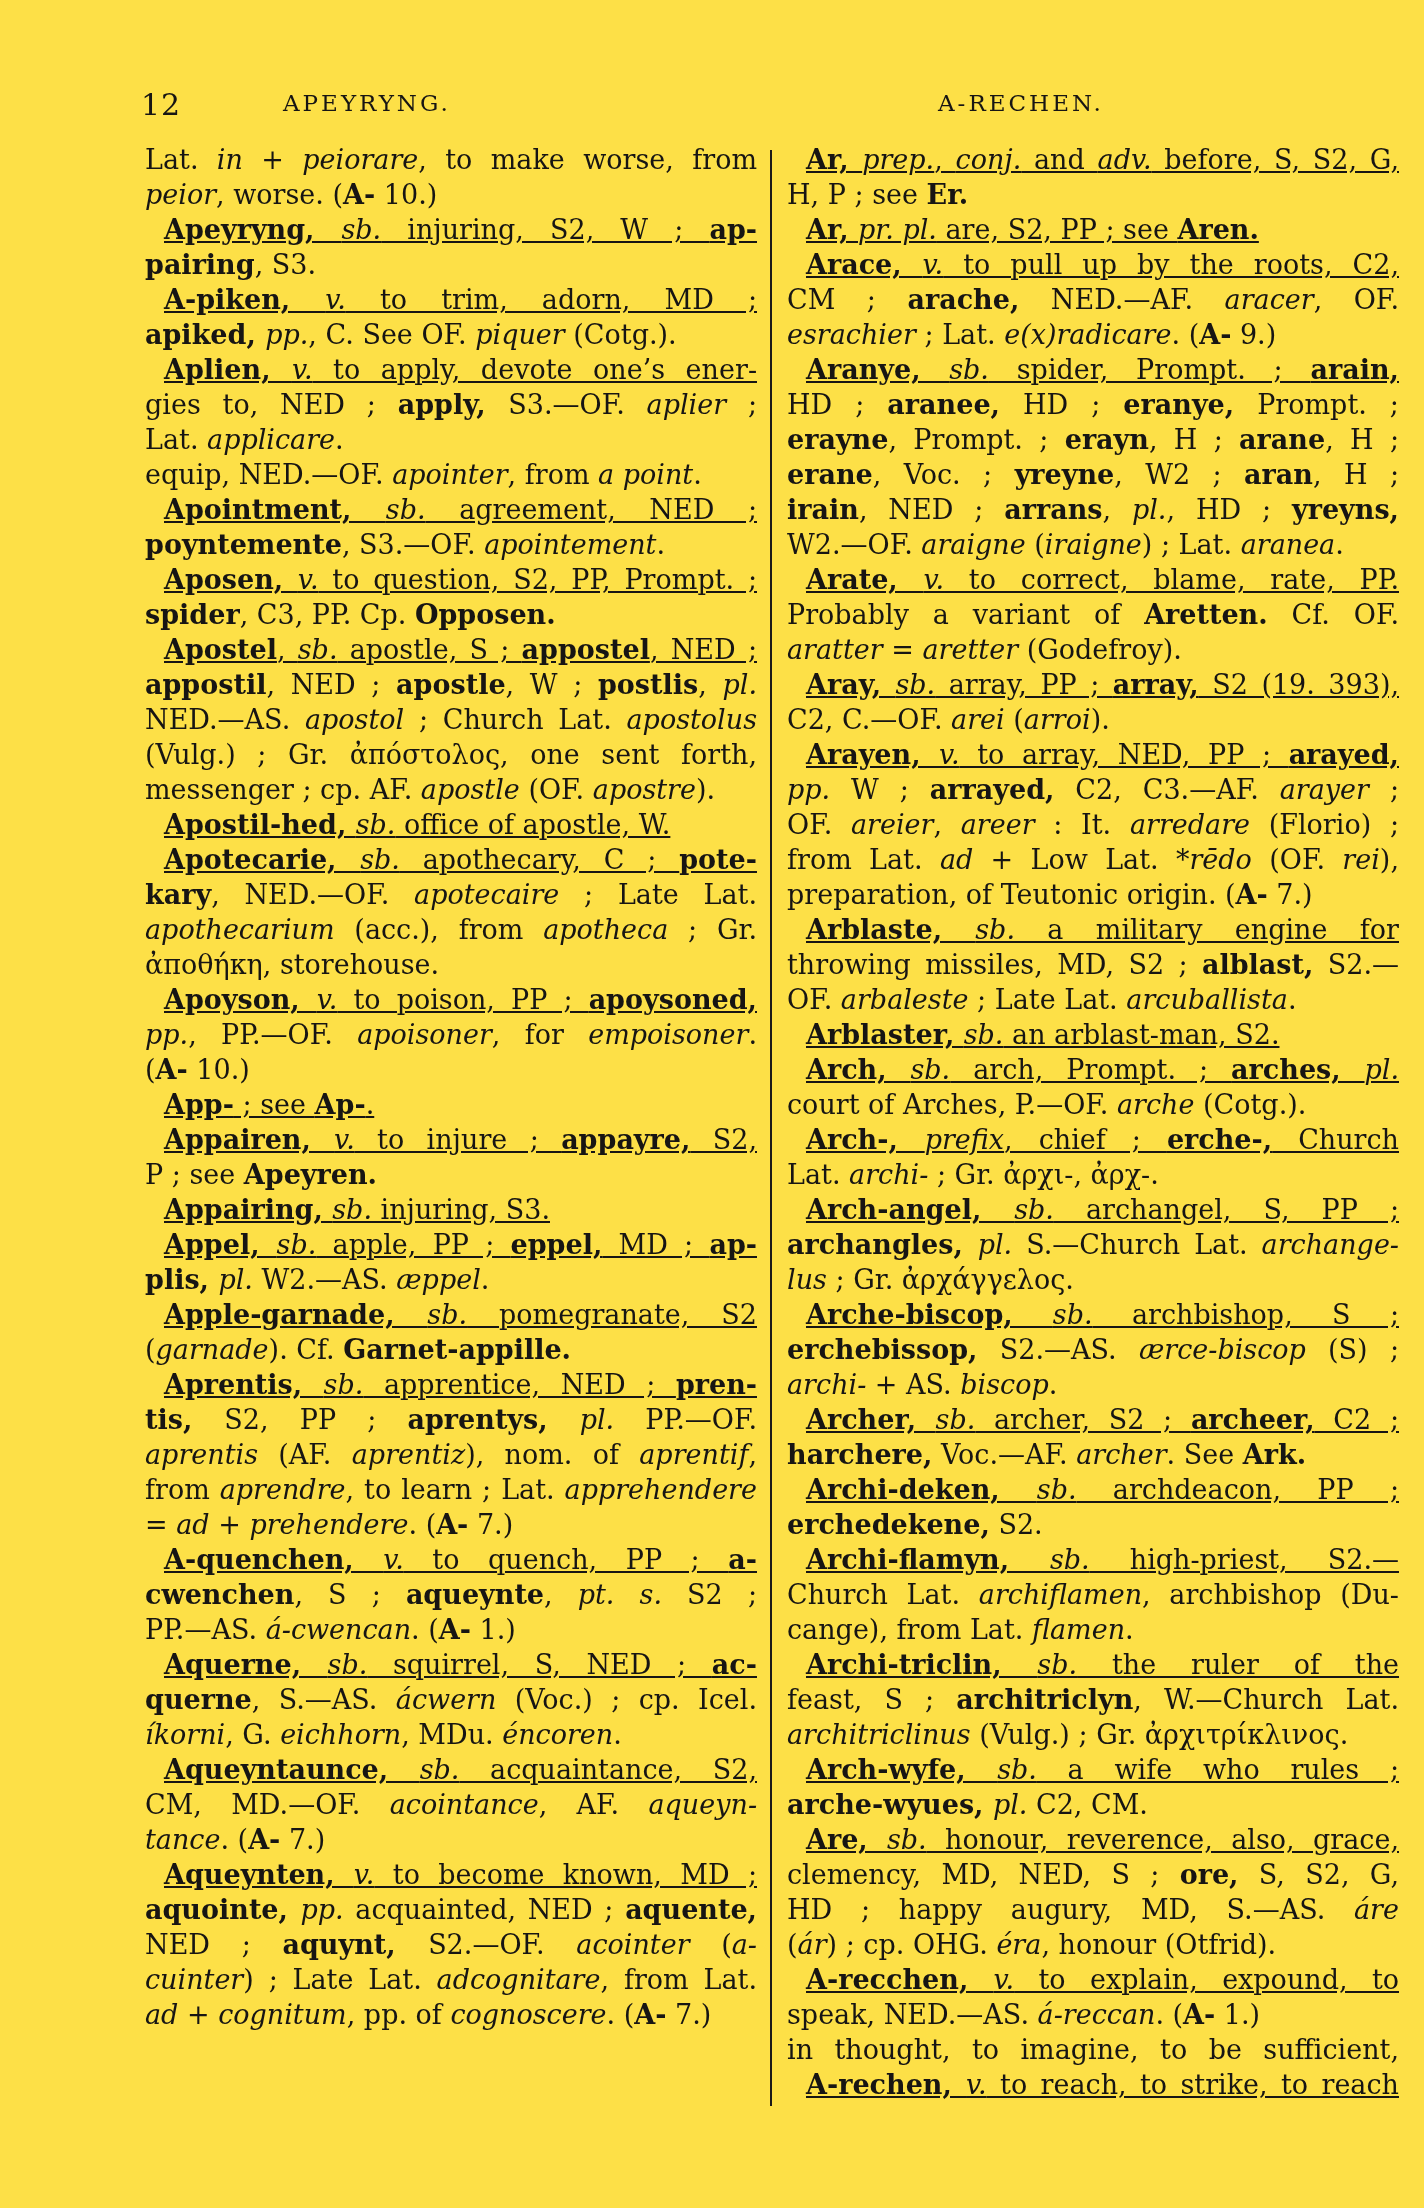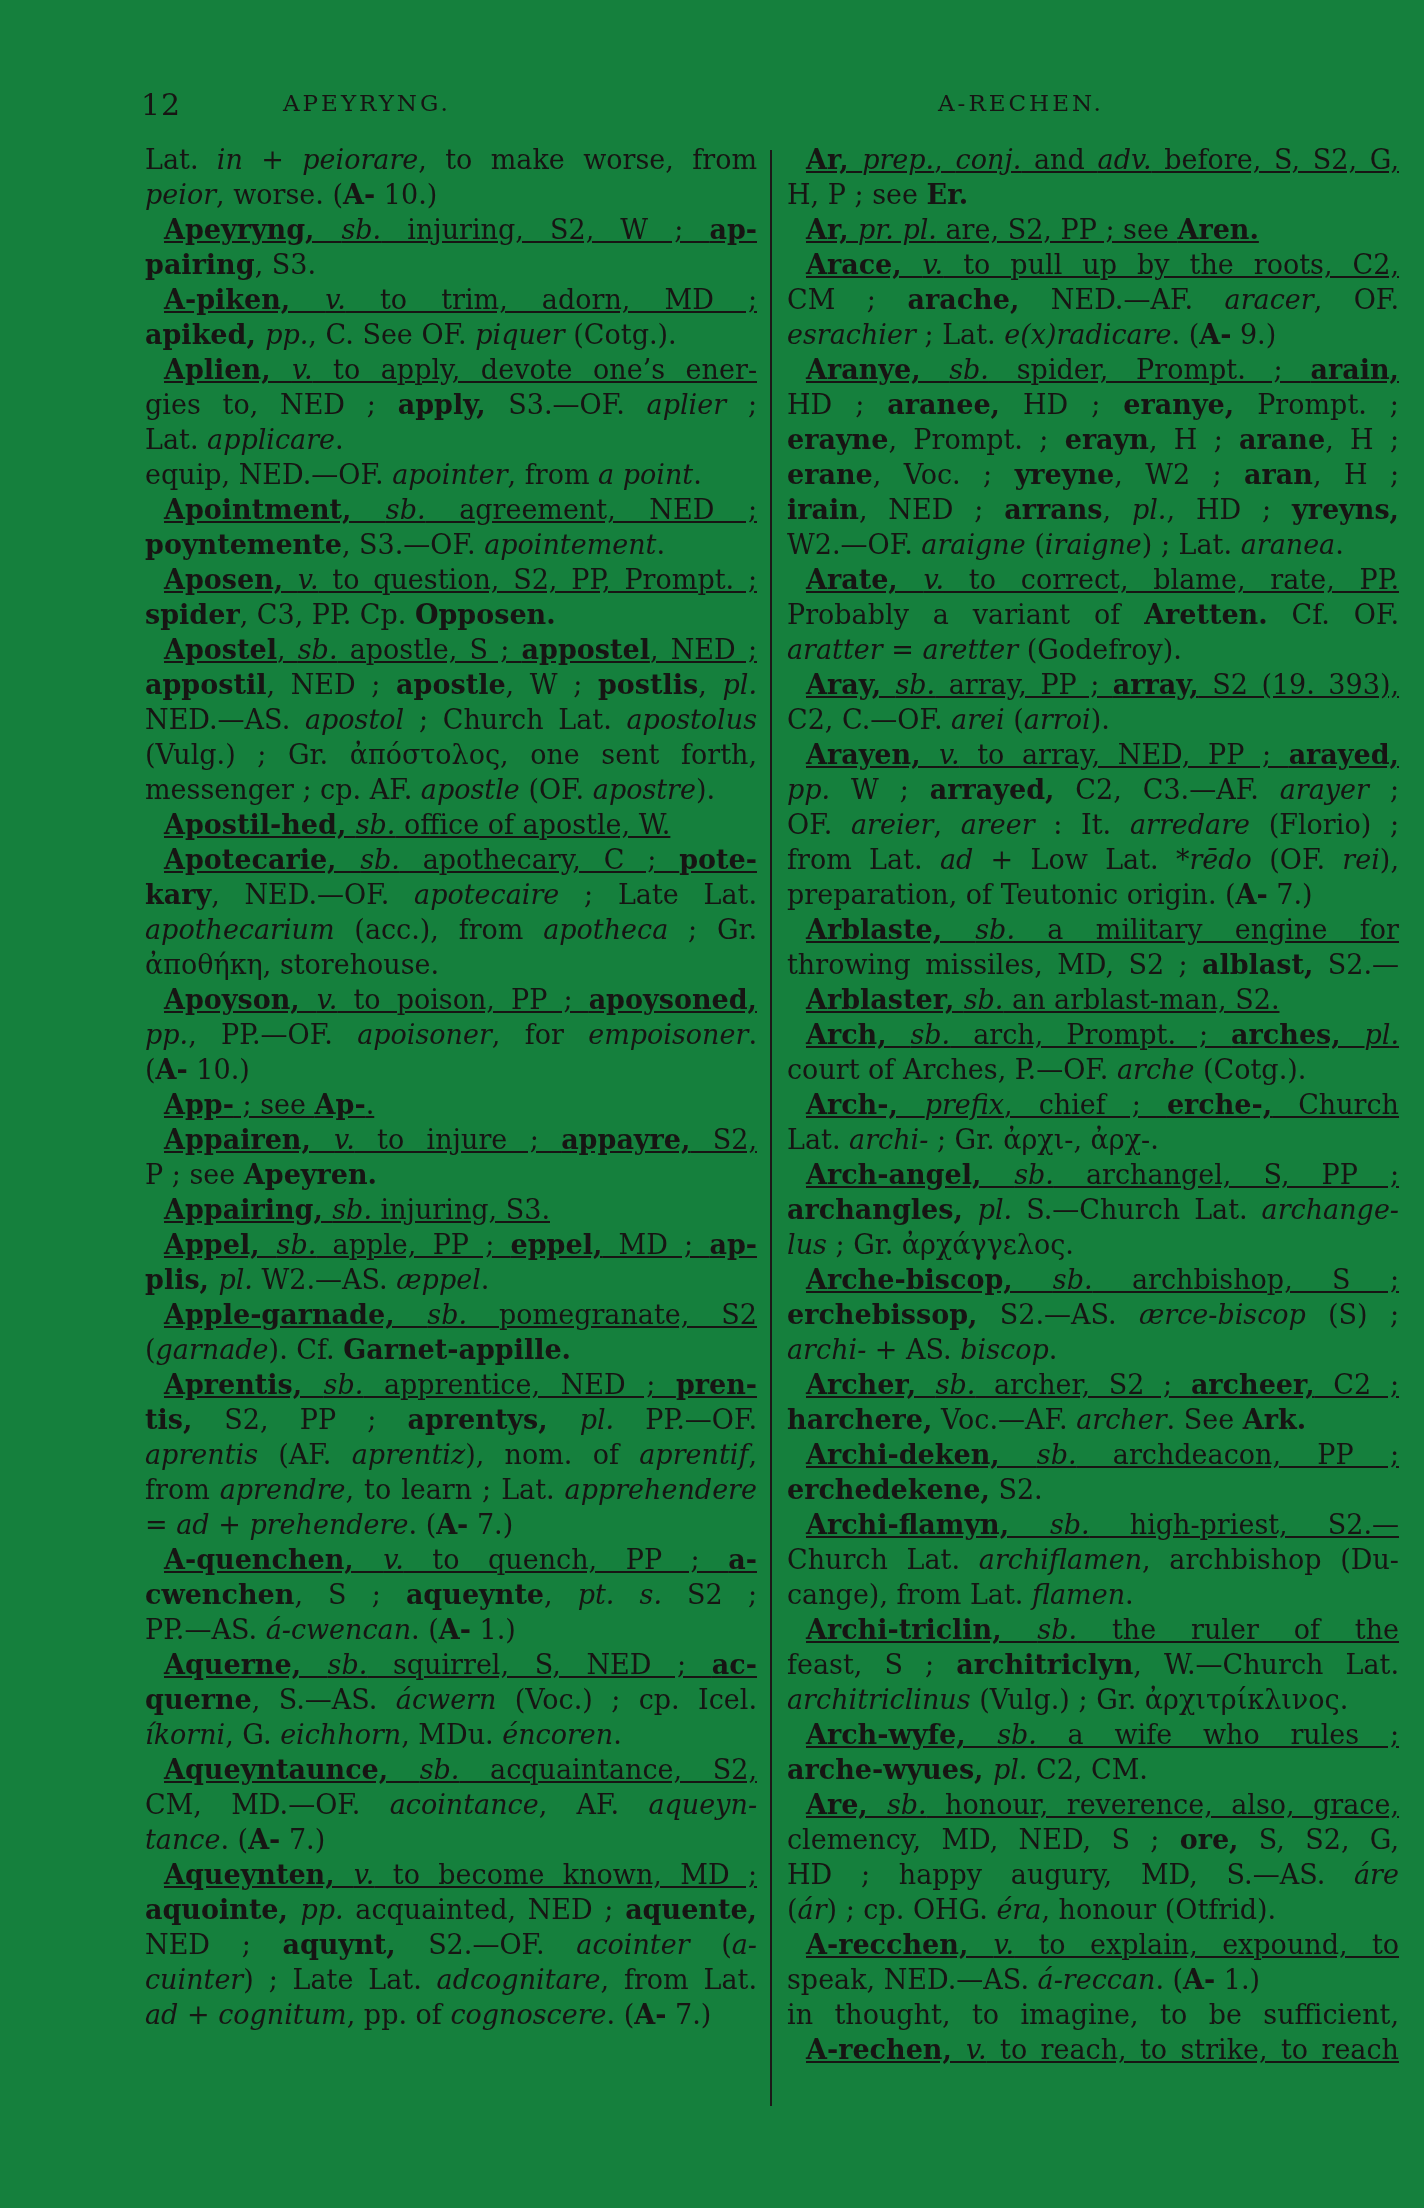--- a/index.html
+++ b/index.html
@@ -3,21 +3,21 @@
 <meta charset="utf-8">
 <style>
   html,body{margin:0;padding:0;}
   body{
     width:1424px;height:2208px;
     background:#fbfbf8;
     font-family:"DejaVu Serif","Liberation Serif",serif;
     color:#171513;
     overflow:hidden;
   }
-  .page{position:relative;width:1424px;height:2208px;background:#15803d;}
+  .page{position:relative;width:1424px;height:2208px;background:#fde047;}
   .page-number{
     position:absolute;left:141px;top:88px;
     font-size:30px;line-height:34px;letter-spacing:1px;
   }
   .running-head{
     position:absolute;top:84px;
     font-size:23px;line-height:38px;letter-spacing:3px;
     white-space:nowrap;
   }
   .running-head.left{left:283px;}
@@ -184,20 +184,21 @@
       <div class="entry">
         <div class="line indent"><span class="b">Arayen, </span><span class="i">v.</span><span class="r"> to array, NED, PP ; </span><span class="b">arayed,</span></div>
         <div class="line"><span class="i">pp.</span><span class="r"> W ; </span><span class="b">arrayed,</span><span class="r"> C2, C3.—AF. </span><span class="i">arayer</span><span class="r"> ;</span></div>
         <div class="line"><span class="r">OF. </span><span class="i">areier</span><span class="r">, </span><span class="i">areer</span><span class="r"> : It. </span><span class="i">arredare</span><span class="r"> (Florio) ;</span></div>
         <div class="line"><span class="r">from Lat. </span><span class="i">ad</span><span class="r"> + Low Lat. *</span><span class="i">rēdo</span><span class="r"> (OF. </span><span class="i">rei</span><span class="r">),</span></div>
         <div class="line rag"><span class="r">preparation, of Teutonic origin. (</span><span class="b">A-</span><span class="r"> 7.)</span></div>
       </div>
       <div class="entry">
         <div class="line indent"><span class="b">Arblaste, </span><span class="i">sb.</span><span class="r"> a military engine for</span></div>
         <div class="line"><span class="r">throwing missiles, MD, S2 ; </span><span class="b">alblast,</span><span class="r"> S2.—</span></div>
+        <div class="line rag"><span class="r">OF. </span><span class="i">arbaleste</span><span class="r"> ; Late Lat. </span><span class="i">arcuballista</span><span class="r">.</span></div>
       </div>
       <div class="entry">
         <div class="line rag indent"><span class="b">Arblaster, </span><span class="i">sb.</span><span class="r"> an arblast-man, S2.</span></div>
       </div>
       <div class="entry">
         <div class="line indent"><span class="b">Arch, </span><span class="i">sb.</span><span class="r"> arch, Prompt. ; </span><span class="b">arches, </span><span class="i">pl.</span></div>
         <div class="line rag"><span class="r">court of Arches, P.—OF. </span><span class="i">arche</span><span class="r"> (Cotg.).</span></div>
       </div>
       <div class="entry">
         <div class="line indent"><span class="b">Arch-, </span><span class="i">prefix</span><span class="r">, chief ; </span><span class="b">erche-,</span><span class="r"> Church</span></div>

